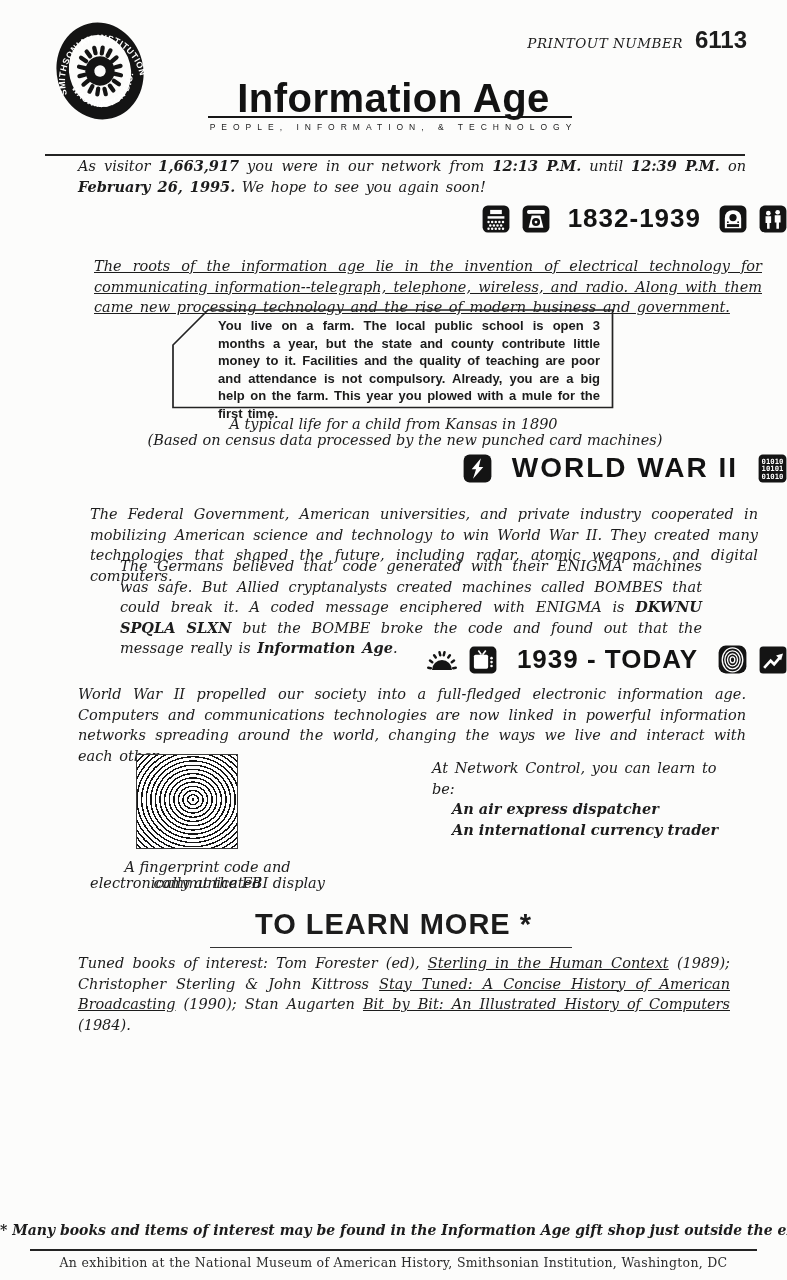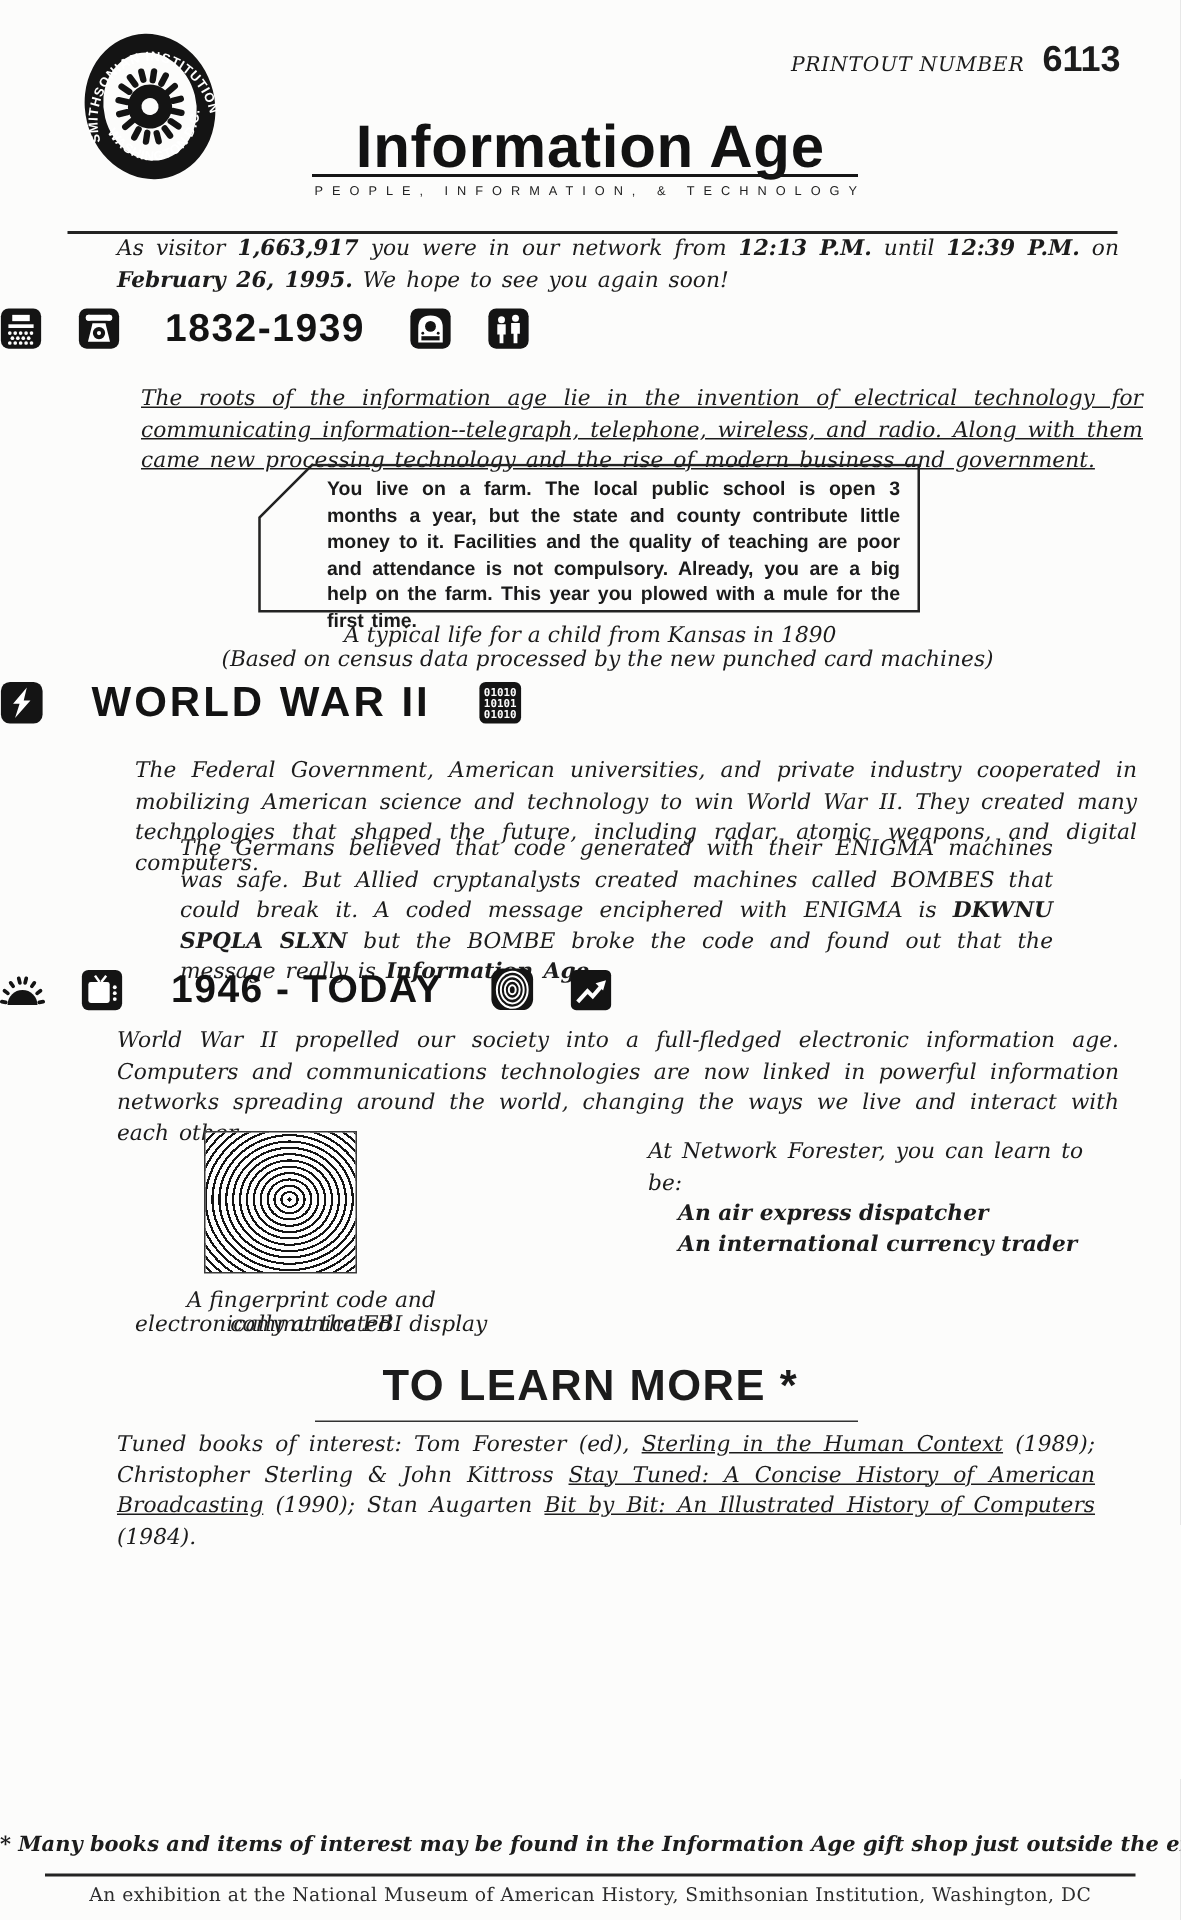--- a/index.html
+++ b/index.html
@@ -14,21 +14,21 @@
   .printout{right:40px;top:26px;display:flex;align-items:baseline;gap:12px;}
   .printout .lbl{font-style:italic;font-size:13.5px;letter-spacing:0.5px;}
   .printout .num{font-family:"Liberation Sans",sans-serif;font-weight:bold;font-size:24px;}
   .title-wrap{left:0;right:0;top:76px;text-align:center;}
   .main-title{font-family:"Liberation Sans",sans-serif;font-weight:bold;font-size:40px;
               letter-spacing:0.5px;color:#121212;}
   .title-underline{left:208px;top:116px;width:364px;border-top:2.5px solid #161616;}
   .subtitle{left:0;right:0;top:122px;text-align:center;font-family:"Liberation Sans",sans-serif;
             font-weight:normal;font-size:8.5px;letter-spacing:6px;color:#222;}
   
-  .era{left:0;right:0;display:flex;justify-content:flex-start;align-items:center;gap:24px;}
+  .era{left:0;right:0;display:flex;justify-content:flex-end;align-items:center;gap:12px;}
   .era .etitle{font-family:"Liberation Sans",sans-serif;font-weight:bold;color:#131313;}
   .ic{display:inline-block;line-height:0;}
   
   .card-text{font-family:"Liberation Sans",sans-serif;font-weight:bold;font-style:normal;
              font-size:13px;line-height:17.5px;text-align:justify;word-spacing:1.5px;color:#1a1a1a;}
   .caption{font-style:italic;font-size:14.5px;line-height:16px;text-align:center;}
   .fp-img{background:#fff;border:1px solid #3a3a3a;
           background-image:repeating-radial-gradient(ellipse 72px 66px at 56% 48%,
             #141414 0 1.5px,transparent 1.5px 4.6px);}
   .net-item{font-style:italic;font-weight:bold;font-size:14.5px;line-height:21px;}
@@ -211,21 +211,21 @@
           <g stroke="#fff" stroke-width="1.4">
             <line x1="10.6" y1="7.4" x2="8" y2="3.8"></line>
             <line x1="11.6" y1="7.4" x2="14.4" y2="3.8"></line>
           </g>
           <rect x="4.2" y="7.4" width="12.2" height="12" rx="1.4" fill="#fff"></rect>
           <circle cx="19.3" cy="10.4" r="1.1" fill="#fff"></circle>
           <circle cx="19.3" cy="13.8" r="1.1" fill="#fff"></circle>
           <circle cx="19.3" cy="17.2" r="1.1" fill="#fff"></circle>
         </svg>
     </span>
-    <span class="etitle" style="font-size:26px;letter-spacing:1px;padding:0 8px;">1946 - TODAY</span>
+    <span class="etitle" style="font-size:26px;letter-spacing:1px;padding:0 8px;">1939 - TODAY</span>
     <span class="ic">
       <svg width="29" height="29" viewBox="0 0 24 24">
           <rect x="0.5" y="0.5" width="23" height="23" rx="6" fill="#141414"></rect>
           <g fill="none" stroke="#fff" stroke-width="1.1">
             <ellipse cx="12" cy="12.3" rx="1.9" ry="2.5"></ellipse>
             <ellipse cx="12" cy="12.3" rx="4.1" ry="5"></ellipse>
             <ellipse cx="12" cy="12.3" rx="6.3" ry="7.5"></ellipse>
             <ellipse cx="12" cy="12.3" rx="8.5" ry="9.9"></ellipse>
           </g>
         </svg>
@@ -238,21 +238,21 @@
         </svg>
     </span>
   </div>
 
   <p class="abs para" style="left:78px;top:684px;width:668px;margin:0;">World War II propelled our society into a full-fledged electronic information age.   Computers and communications technologies are now linked in powerful information networks spreading around the world, changing the ways we live and interact with each other.</p>
 
   <div class="abs fp-img" style="left:136px;top:754px;width:100px;height:93px;"></div>
   <div class="abs caption" style="left:85px;top:859px;width:245px;">A fingerprint code and communicated</div>
   <div class="abs caption" style="left:85px;top:875px;width:245px;">electronically at the FBI display</div>
 
-  <div class="abs para" style="left:432px;top:758px;width:310px;text-align:left;">At Network Forester, you can learn to be:</div>
+  <div class="abs para" style="left:432px;top:758px;width:310px;text-align:left;">At Network Control, you can learn to be:</div>
   <div class="abs" style="left:452px;top:798px;">
     <div class="net-item">An air express dispatcher</div>
     <div class="net-item">An international currency trader</div>
   </div>
 
   <div class="abs" style="left:0;right:0;top:908px;text-align:center;">
     <span class="etitle" style="font-family:'Liberation Sans',sans-serif;font-weight:bold;font-size:29px;letter-spacing:1px;">TO LEARN MORE *</span>
   </div>
   <div class="abs" style="left:210px;top:947px;width:362px;border-top:1.6px solid #333;"></div>
 

